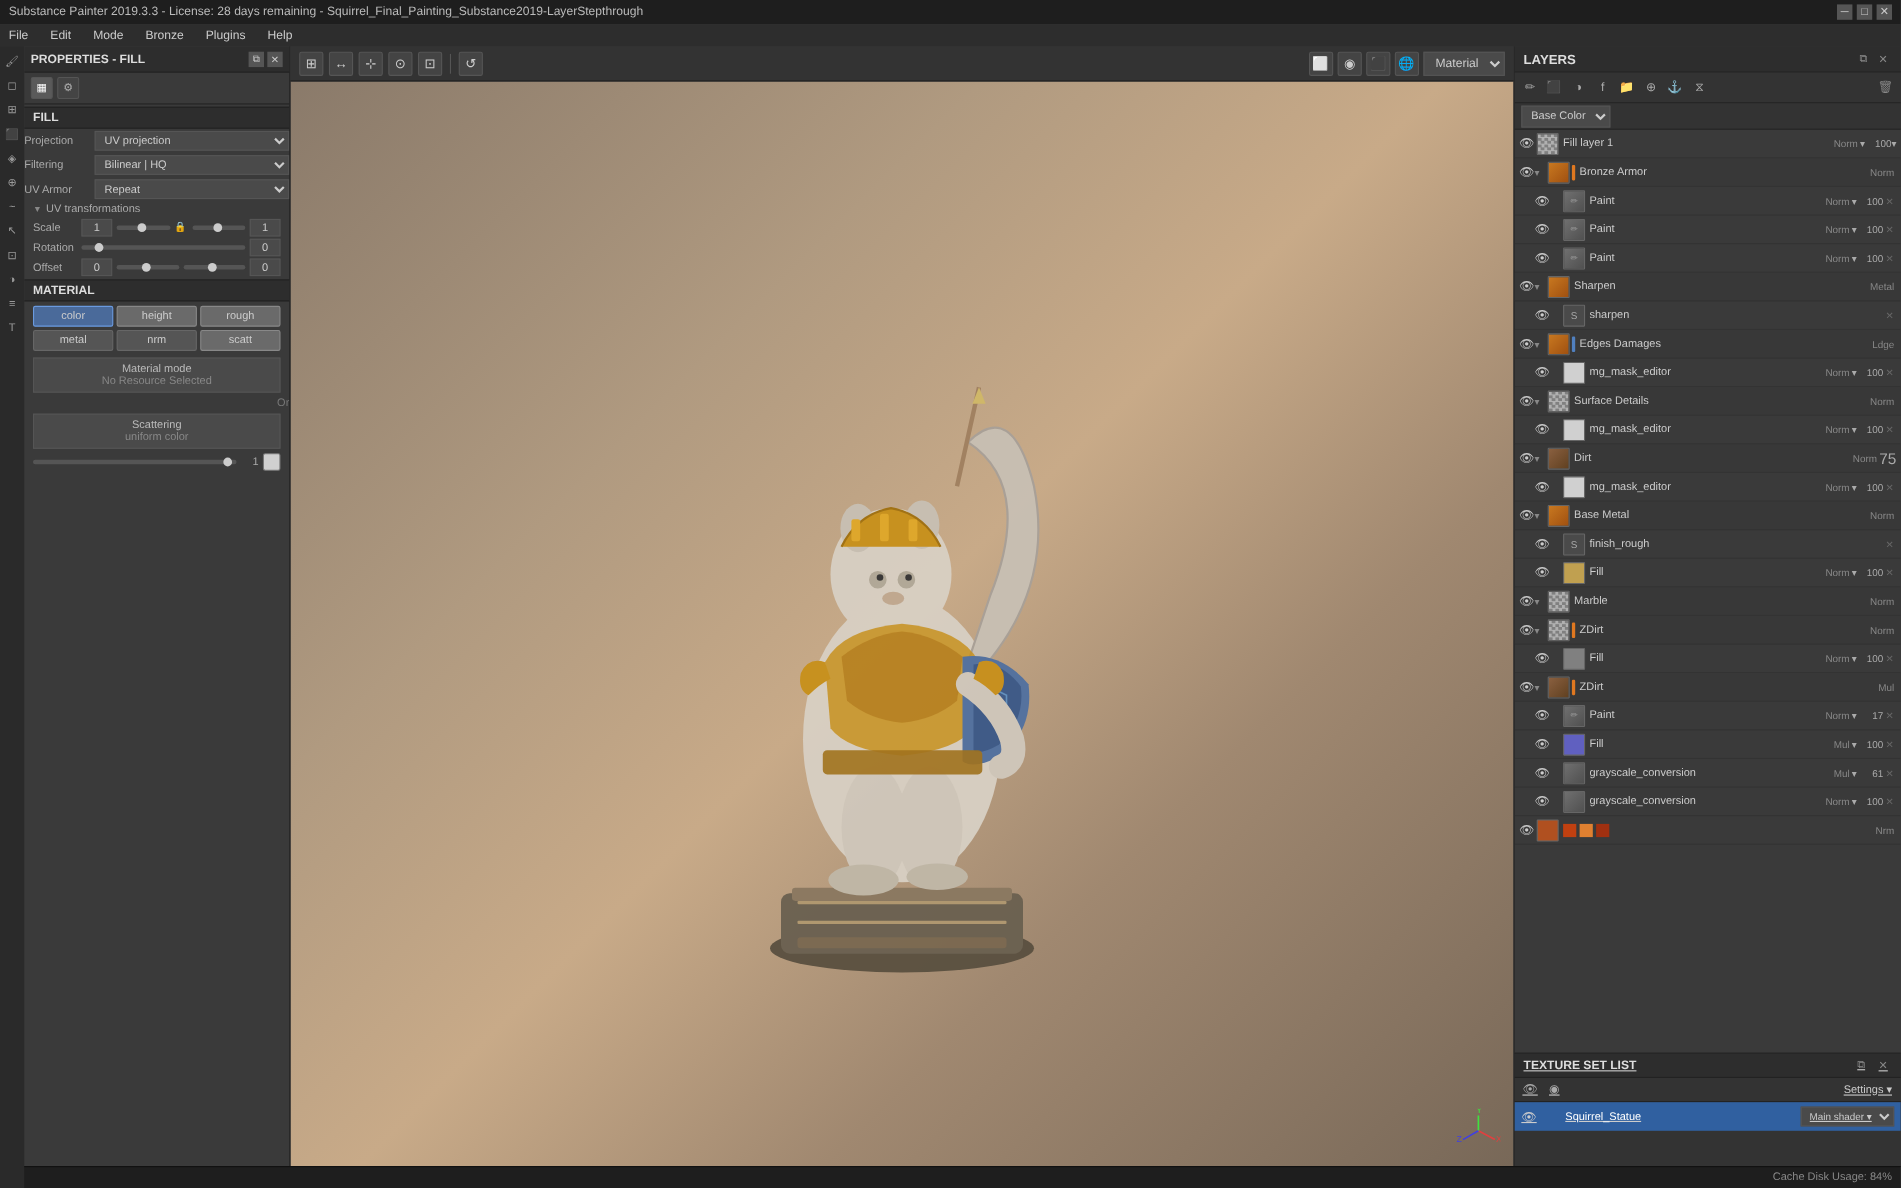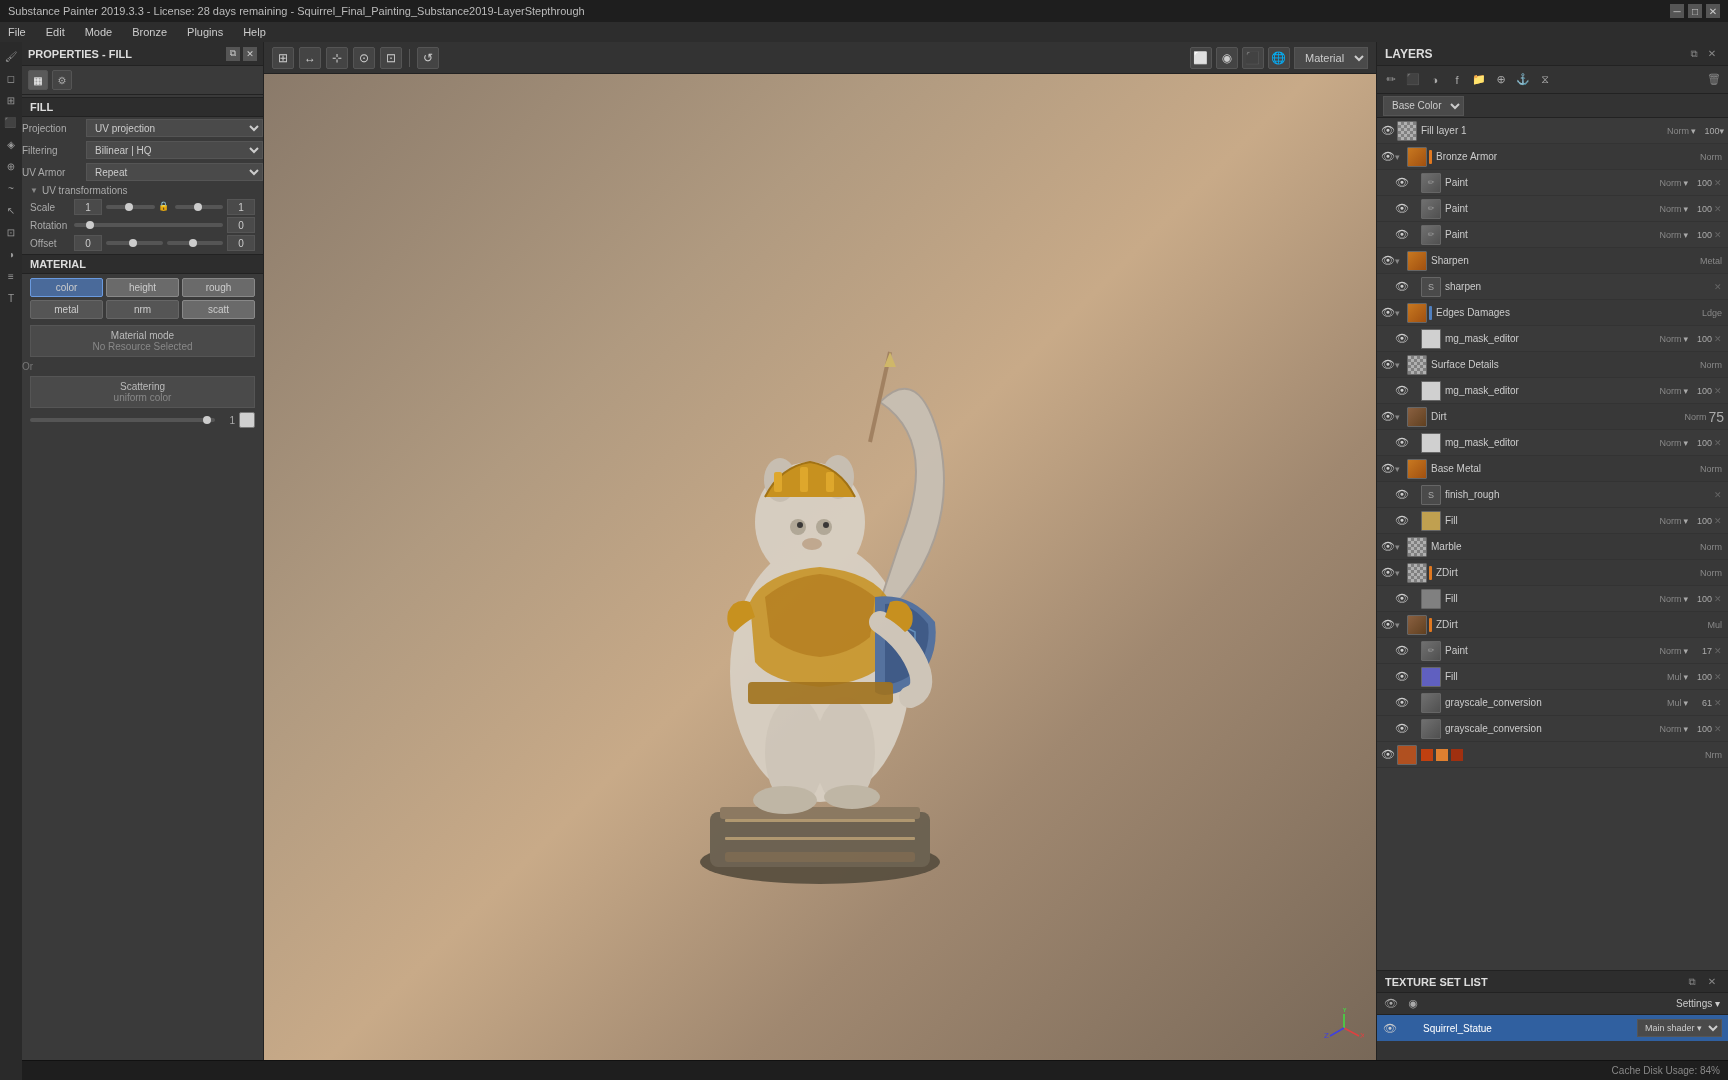--- a/index.html
+++ b/index.html
@@ -309,21 +309,21 @@
     .mm-title {
       font-size: 10px;
       color: #bbb;
     }
     .mm-value {
       font-size: 10px;
       color: #888;
     }
 
     .or-divider {
-      text-align: left;
+      text-align: right;
       font-size: 10px;
       color: #777;
       padding: 2px 0;
     }
 
     .scattering-box {
       margin: 2px 8px;
       background: #4a4a4a;
       border: 1px solid #555;
       padding: 4px 6px;
@@ -571,24 +571,25 @@
       width: 3px;
       height: 14px;
       border-radius: 1px;
       margin-right: 2px;
       flex-shrink: 0;
     }
     .bar-orange { background: #e07820; }
 
     
     #texture-set-panel {
-      height: 90px;
+      height: 103px;
       background: #333;
       border-top: 1px solid #222;
       flex-shrink: 0;
+      text-decoration: underline;
     }
     #texture-set-header {
       height: 22px;
       background: #2d2d2d;
       display: flex;
       align-items: center;
       justify-content: space-between;
       padding: 0 8px;
       border-bottom: 1px solid #222;
     }

